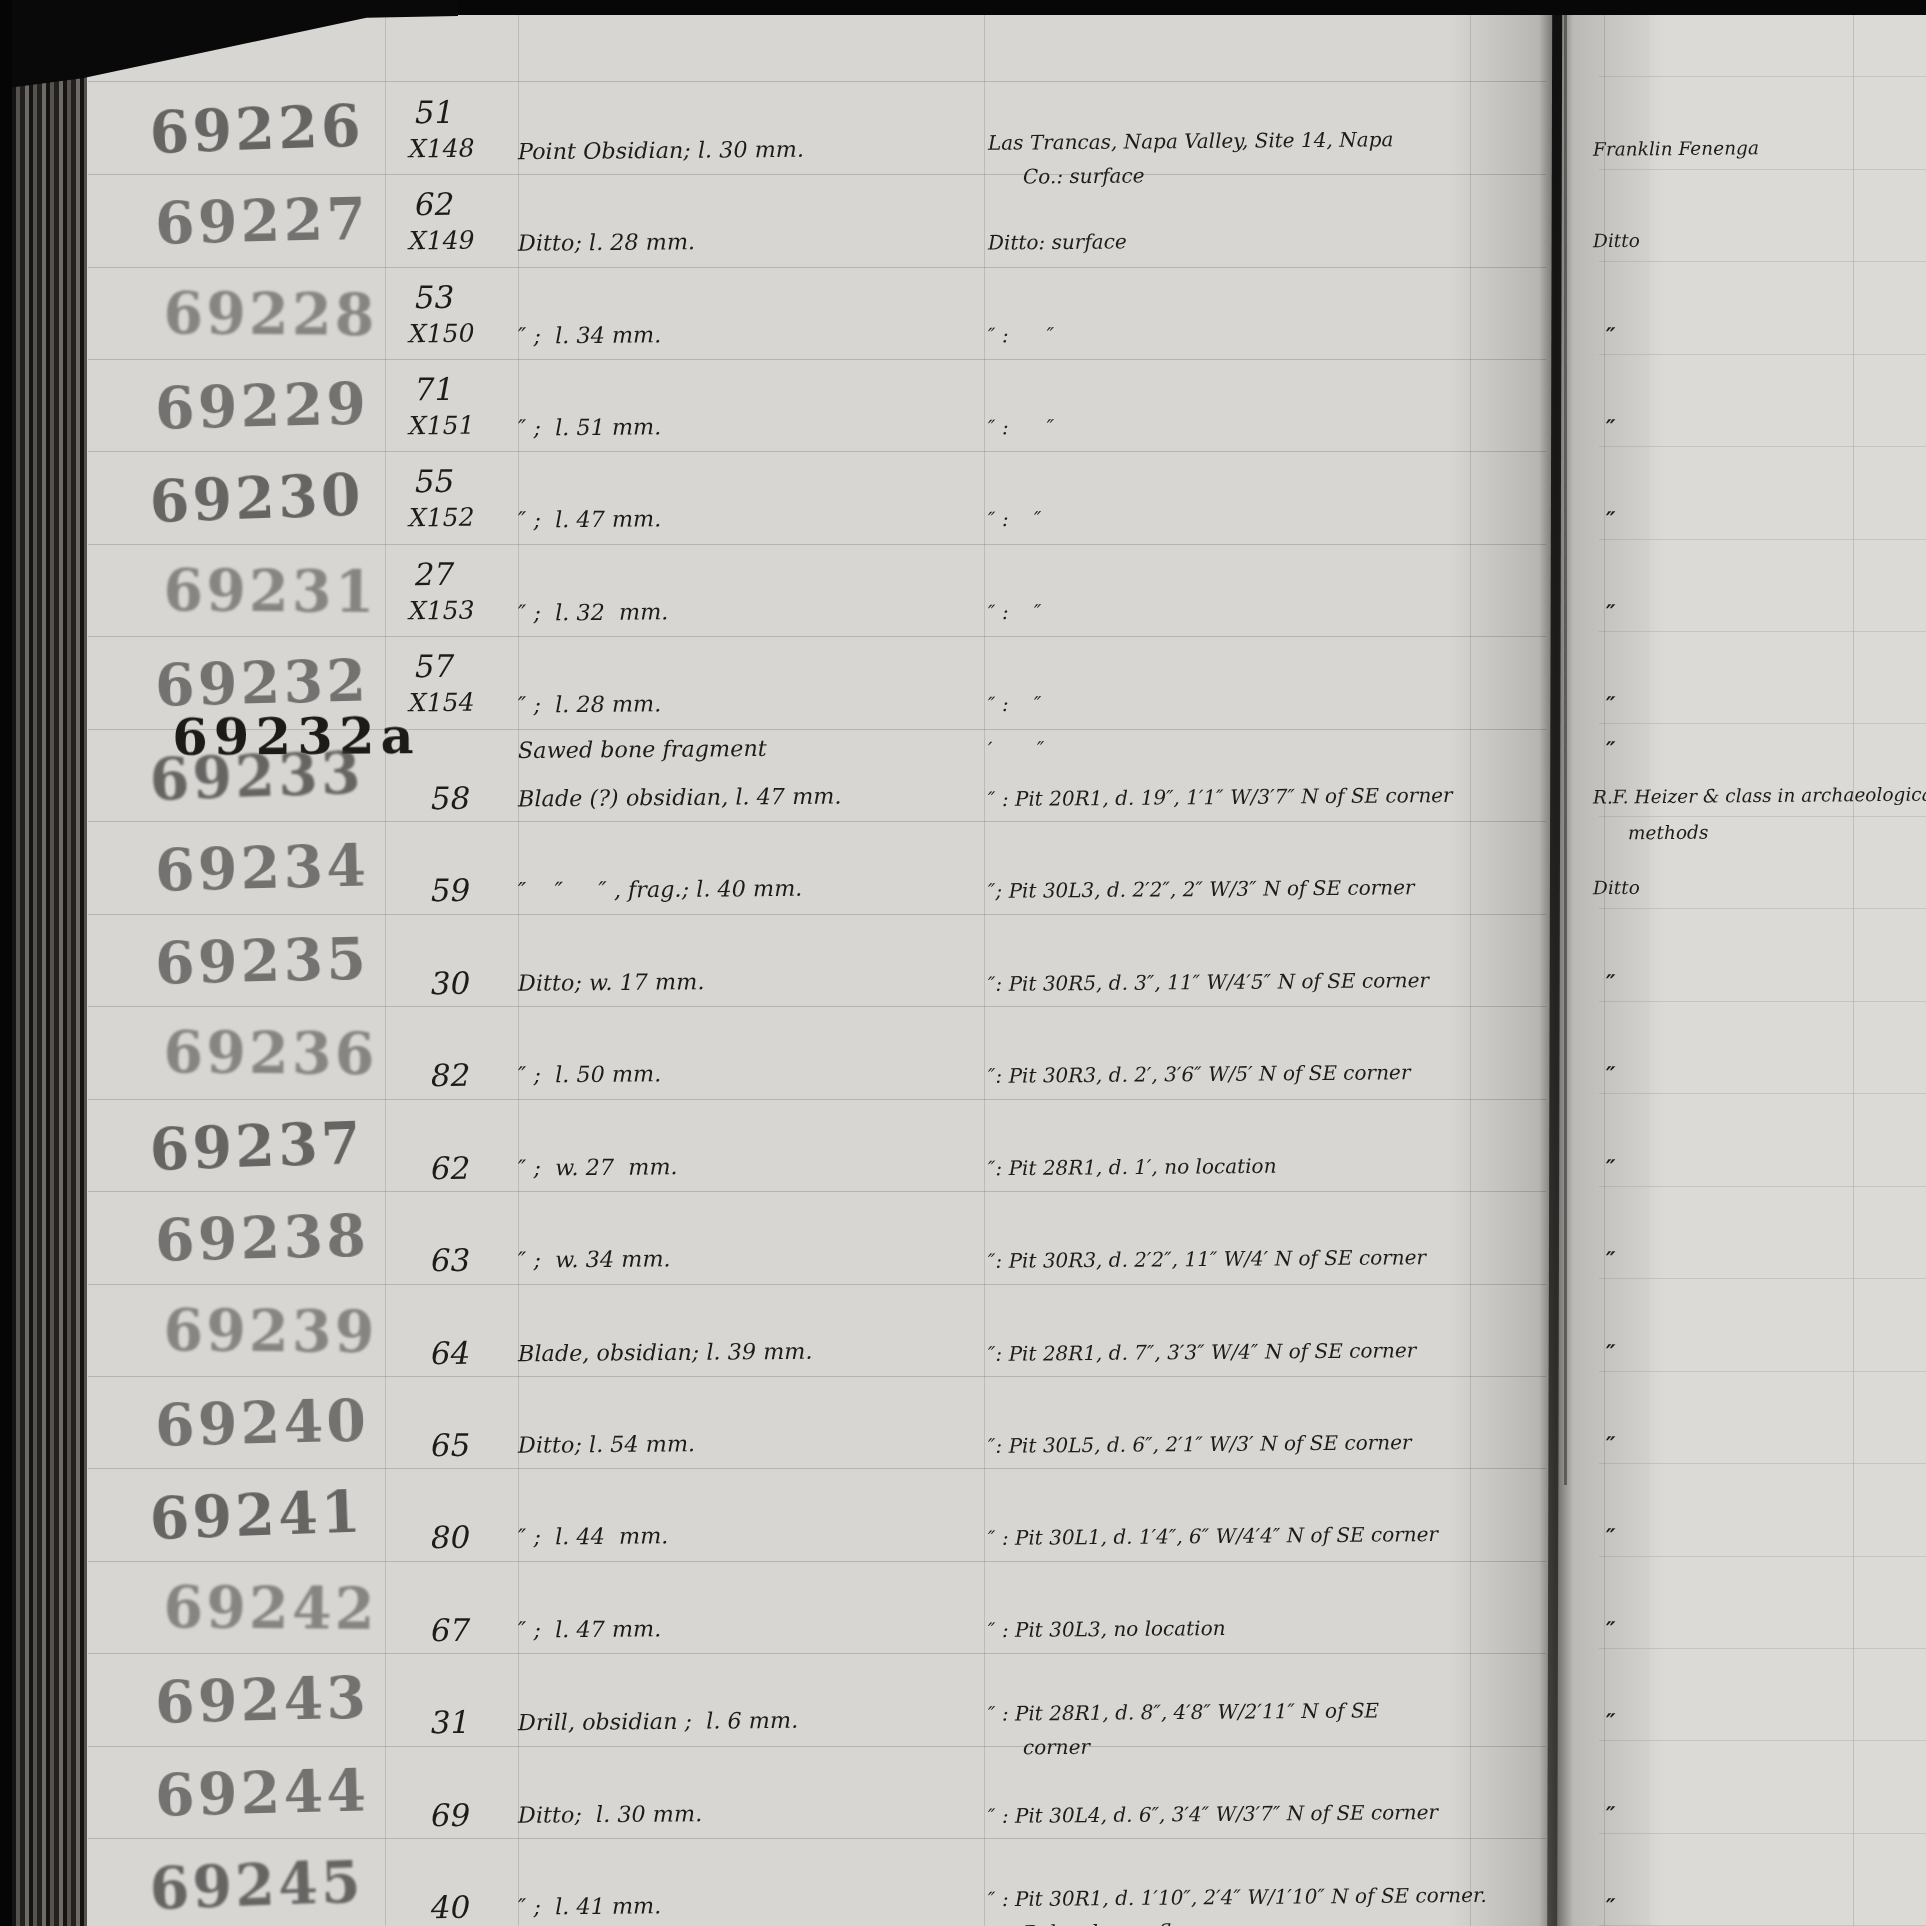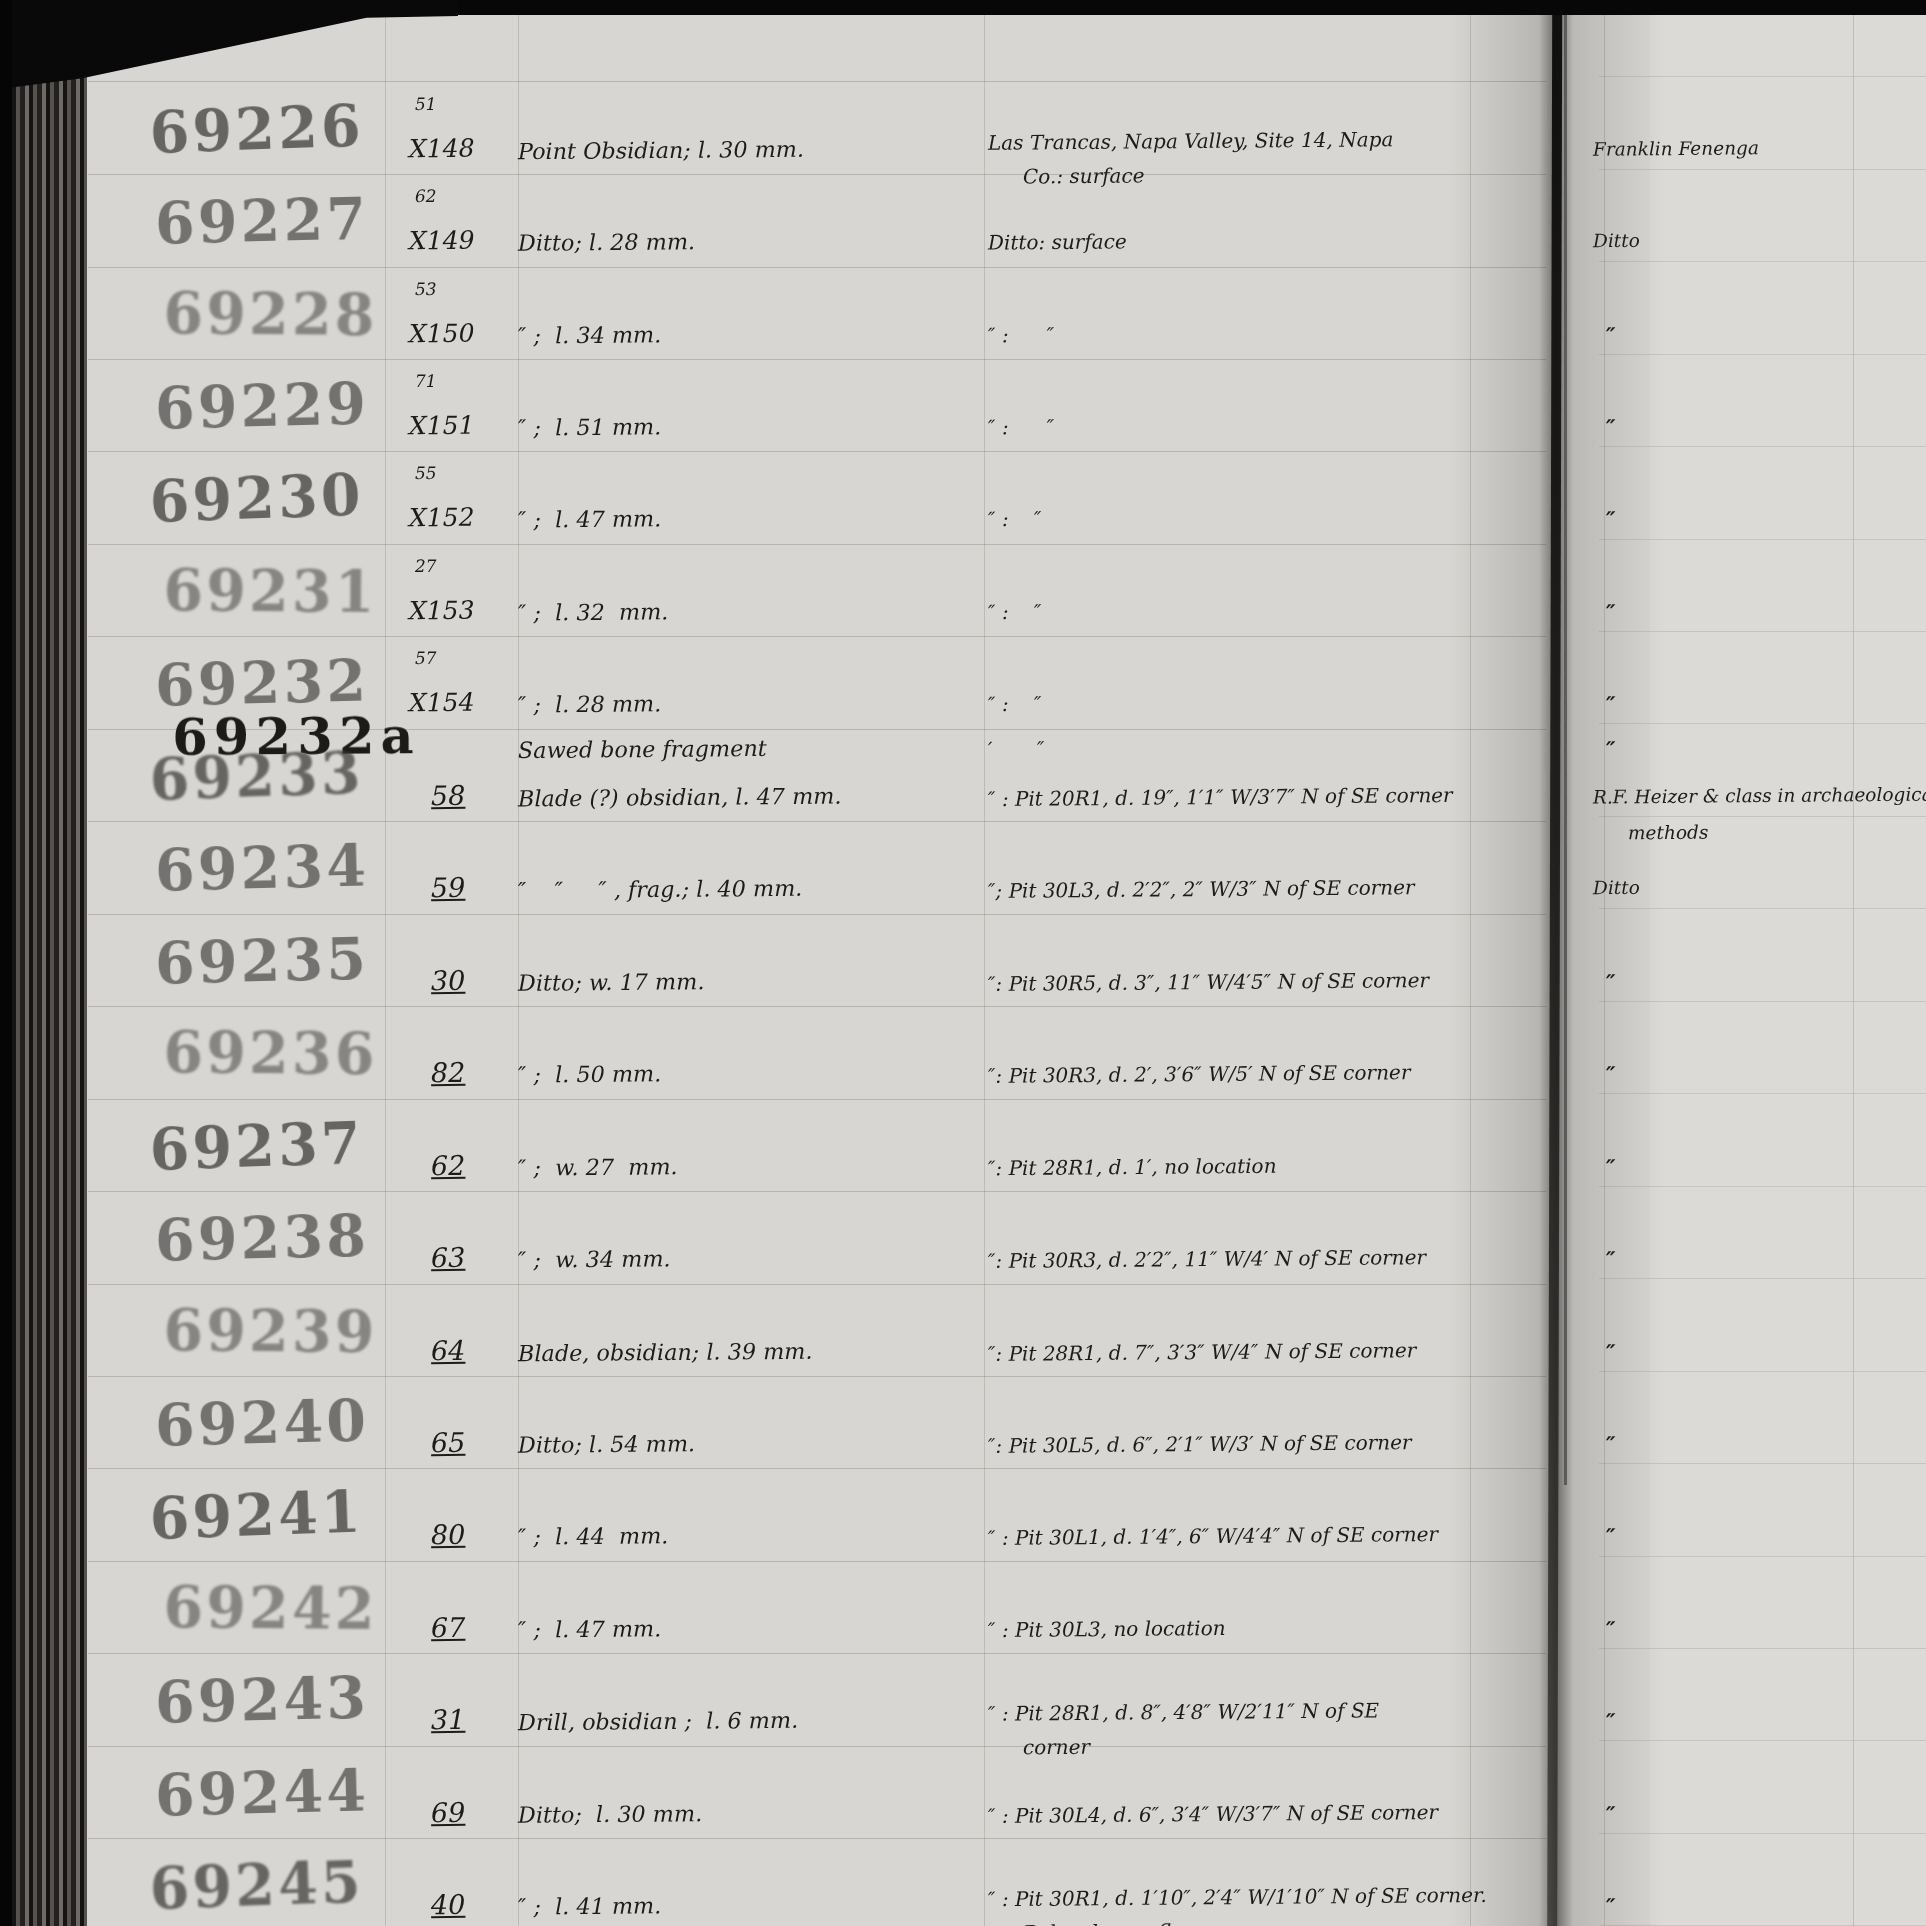--- a/index.html
+++ b/index.html
@@ -32,23 +32,23 @@
   .row{position:absolute;left:0;width:100%;height:0;}
   .hw{position:absolute;white-space:pre;font-style:italic;color:#1e1c1a;
       font-family:"DejaVu Serif",serif;transform:rotate(-.5deg);}
   .stamp{position:absolute;top:-66px;left:135px;width:254px;height:58px;line-height:58px;
      text-align:center;font-weight:700;font-style:normal;font-size:57px;letter-spacing:3.1px;
      color:#383634;opacity:.62;filter:blur(0.7px);transform:rotate(-1.4deg);white-space:pre;}
   .row:nth-child(3n) .stamp{opacity:.5;transform:rotate(.5deg) translateX(8.5px);filter:blur(0.8px);}
   .row:nth-child(4n+1) .stamp{opacity:.7;transform:rotate(-2deg) translateX(-5.4px);}
   .stamp.hand{font-size:51px;letter-spacing:6.2px;color:#14120f;opacity:.95;filter:blur(0.2px);
      font-weight:700;transform:rotate(-.4deg);left:146px;width:300px;top:-58px;}
-  .spec-hi{top:-72px;left:415px;font-size:17px;}
+  .spec-hi{top:-72px;left:415px;font-size:31px;}
   .spec-lo{top:-32px;left:409px;font-size:25px;}
-  .spec-solo{top:-33px;left:431px;font-size:27px;text-decoration:underline;}
+  .spec-solo{top:-33px;left:431px;font-size:31px;}
   .desc{top:-29px;left:518px;font-size:22.3px;}
   .loc{top:-28px;left:988px;font-size:20px;}
   .loc.has2{top:-37px;}
   .loc2{top:-2.3px;left:1023px;font-size:20px;}
   .coll{top:-28.5px;left:1593px;font-size:18.5px;}
   .coll2{top:8.5px;left:1628px;font-size:18.5px;}
   
   .coll.dit{left:1606px;font-size:21.6px;}
   .dit{font-weight:700;}
 </style>

